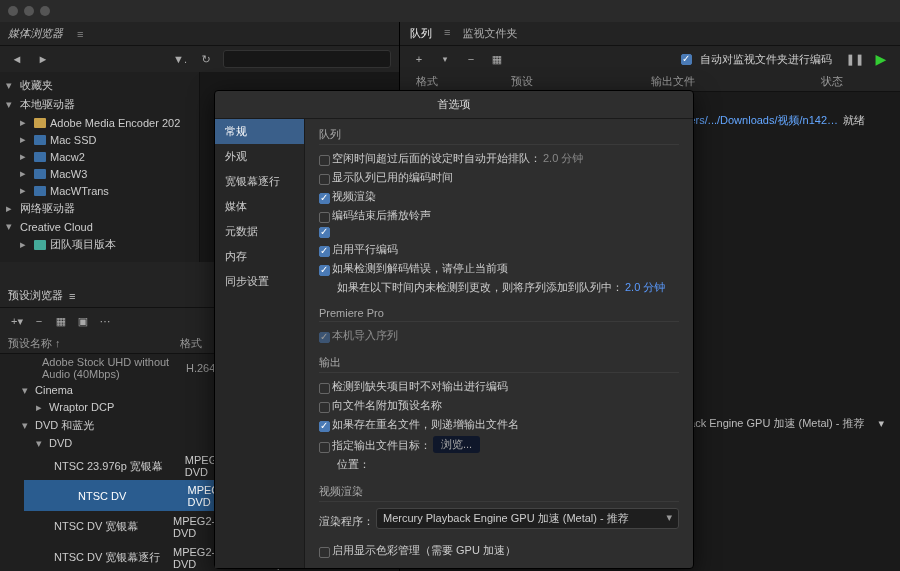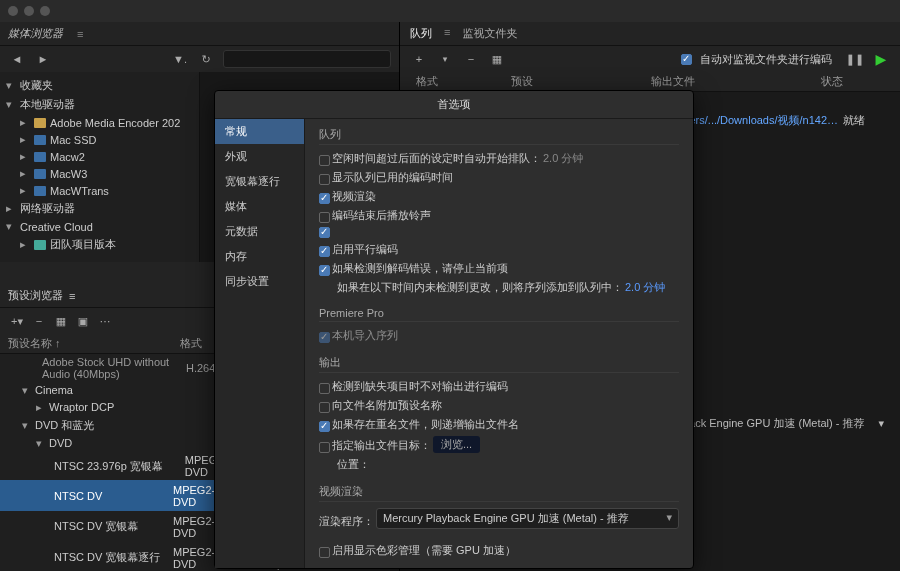--- a/index.html
+++ b/index.html
@@ -21,21 +21,21 @@
 .fi-folder { background: #c9a14a; border-radius: 1px; }
 .fi-drive { background: #3a6ea5; border-radius: 1px; }
 .fi-cloud { background: #4a9; border-radius: 1px; }
 .media-empty { flex: 1; background: #181818; }
 .media-footer { background: #232323; padding: 4px 8px; display: flex; justify-content: flex-end; gap: 6px; }
 .micro-btn { width: 18px; height: 14px; background: #333; border-radius: 2px; }
 .preset-hdr { background: #232323; padding: 4px 8px; display: flex; align-items: center; border-bottom: 1px solid #111; }
 .preset-cols { background: #232323; display: flex; padding: 2px 8px; color: #999; border-bottom: 1px solid #111; }
 .preset-body { flex: 1; background: #1f1f1f; overflow: auto; }
 .preset-row { display: flex; padding: 2px 14px; color: #ccc; align-items: center; }
-.preset-row.sel { background: #2a5c8f; color: #fff; }
+.preset-row.sel { background: #2a5c8f; color: #fff; margin-left: 24px; }
 .pc1 { width: 172px; padding-left: var(--ind,0); }
 .pc2 { width: 60px; }
 .pc3 { width: 52px; }
 .pc4 { width: 48px; }
 .pc5 { width: 42px; }
 .pc6 { flex: 1; }
 .queue-tabs { background: #232323; display: flex; gap: 12px; padding: 4px 10px; border-bottom: 1px solid #111; }
 .tab { color: #aaa; cursor: pointer; }
 .tab.active { color: #eee; }
 .queue-tb { background: #232323; padding: 4px 10px; display: flex; align-items: center; gap: 8px; }

